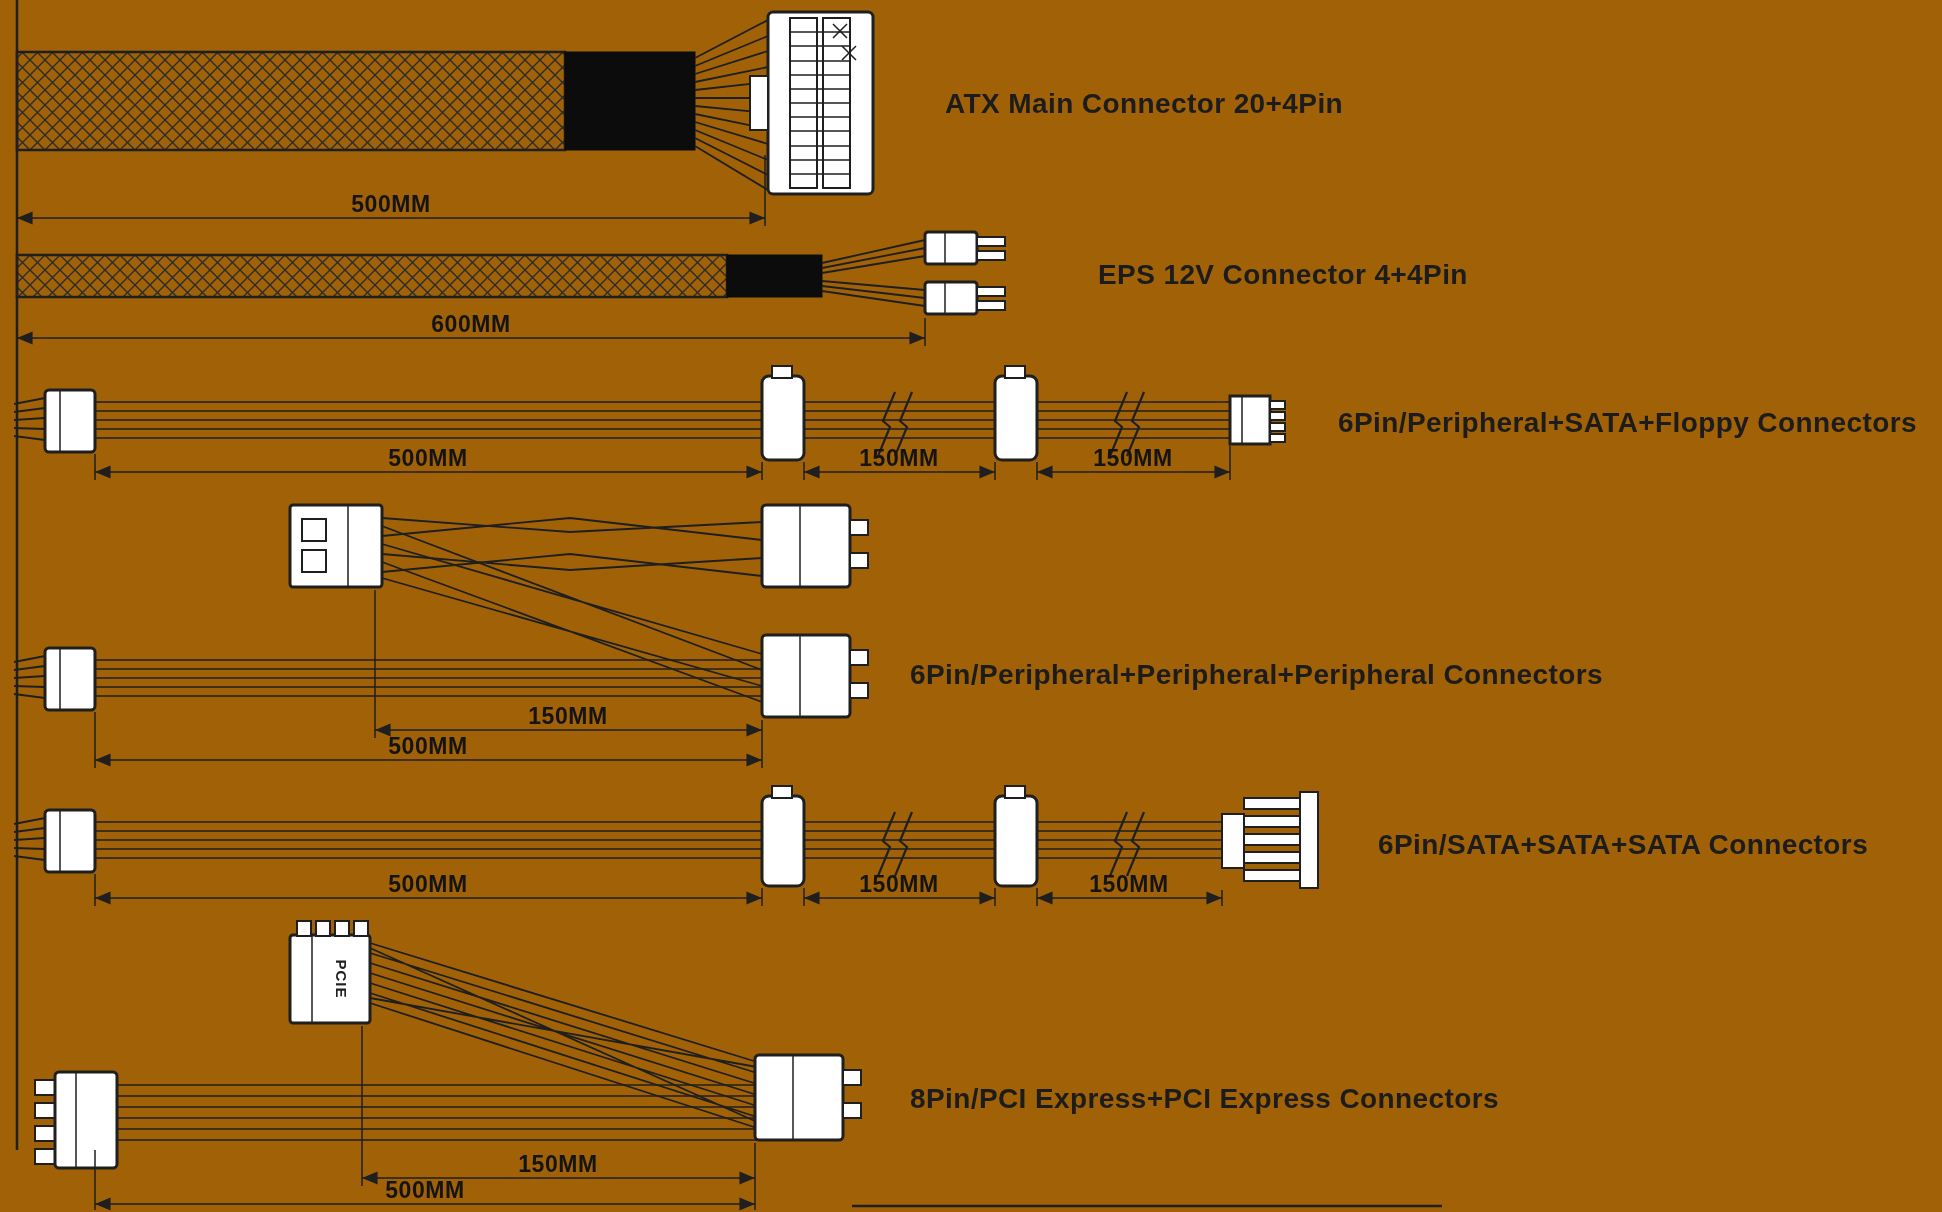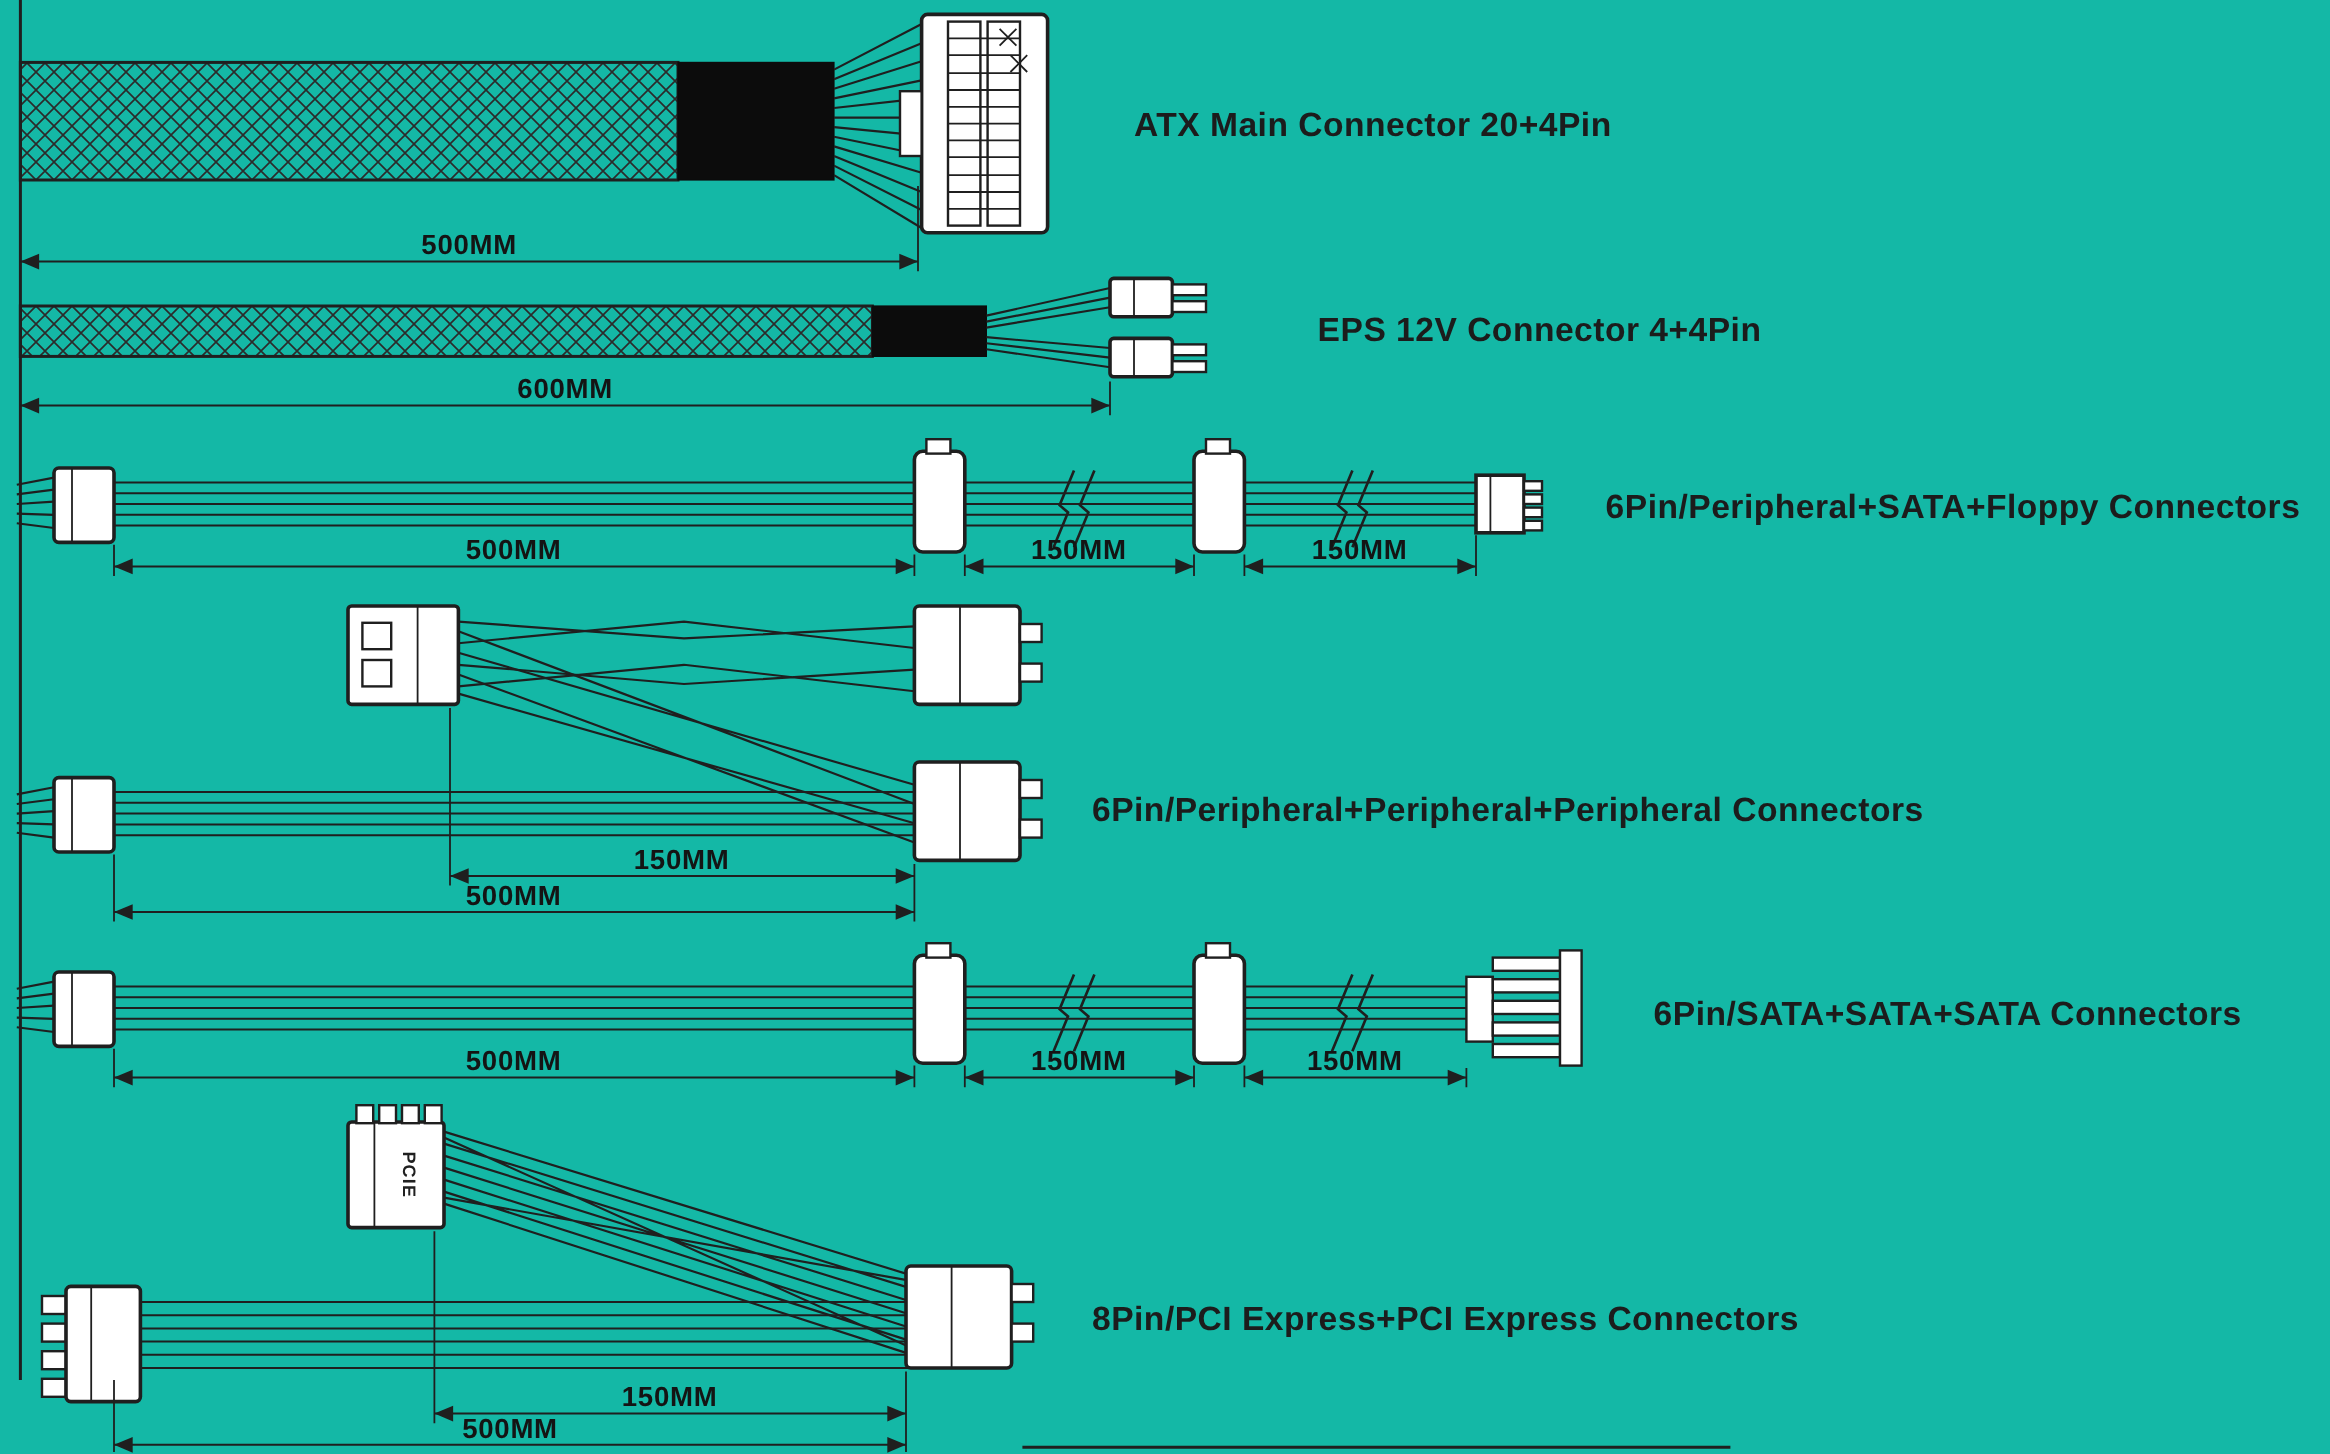--- a/index.html
+++ b/index.html
@@ -1,16 +1,16 @@
 <!DOCTYPE html>
 <html><head>
 <meta charset="utf-8">
 <style>
   html,body{margin:0;padding:0;background:#ffffff;}
-  .canvas{width:1942px;height:1212px;background:#14b8a6;position:relative;overflow:hidden;}
+  .canvas{width:1942px;height:1212px;background:#a16207;position:relative;overflow:hidden;}
   svg{display:block;}
   .cable-label{font-family:"Liberation Sans",sans-serif;font-size:28px;font-weight:700;fill:#1c1c1c;letter-spacing:.4px;}
   .dim-text{font-family:"Liberation Sans",sans-serif;font-size:23px;font-weight:700;fill:#141414;letter-spacing:.6px;}
   .pcie-text{font-family:"Liberation Sans",sans-serif;font-size:15px;font-weight:700;fill:#202020;letter-spacing:1px;}
   .outline{fill:#ffffff;stroke:#1f1f1f;stroke-width:3;}
   .outline-thin{fill:#ffffff;stroke:#1f1f1f;stroke-width:2;}
   .pin{fill:#ffffff;stroke:#1f1f1f;stroke-width:2;}
   .wire{fill:none;stroke:#1f1f1f;stroke-width:1.8;}
   .ribbon{fill:none;stroke:#1f1f1f;stroke-width:1.7;}
   .grid{fill:none;stroke:#1f1f1f;stroke-width:1.5;}

